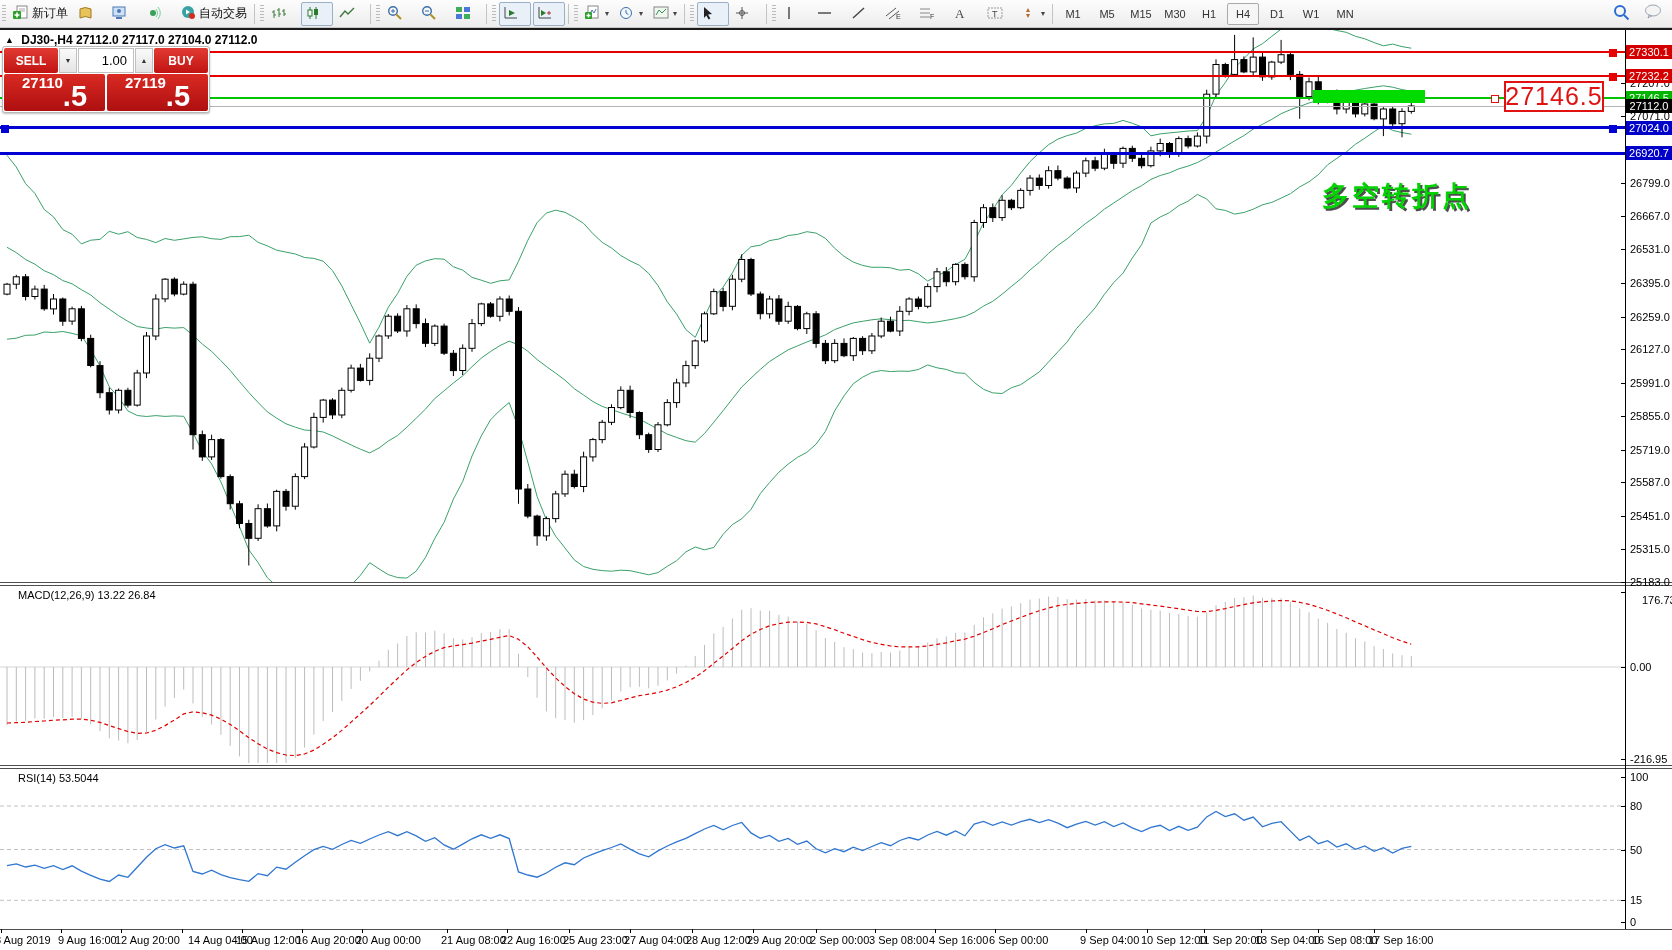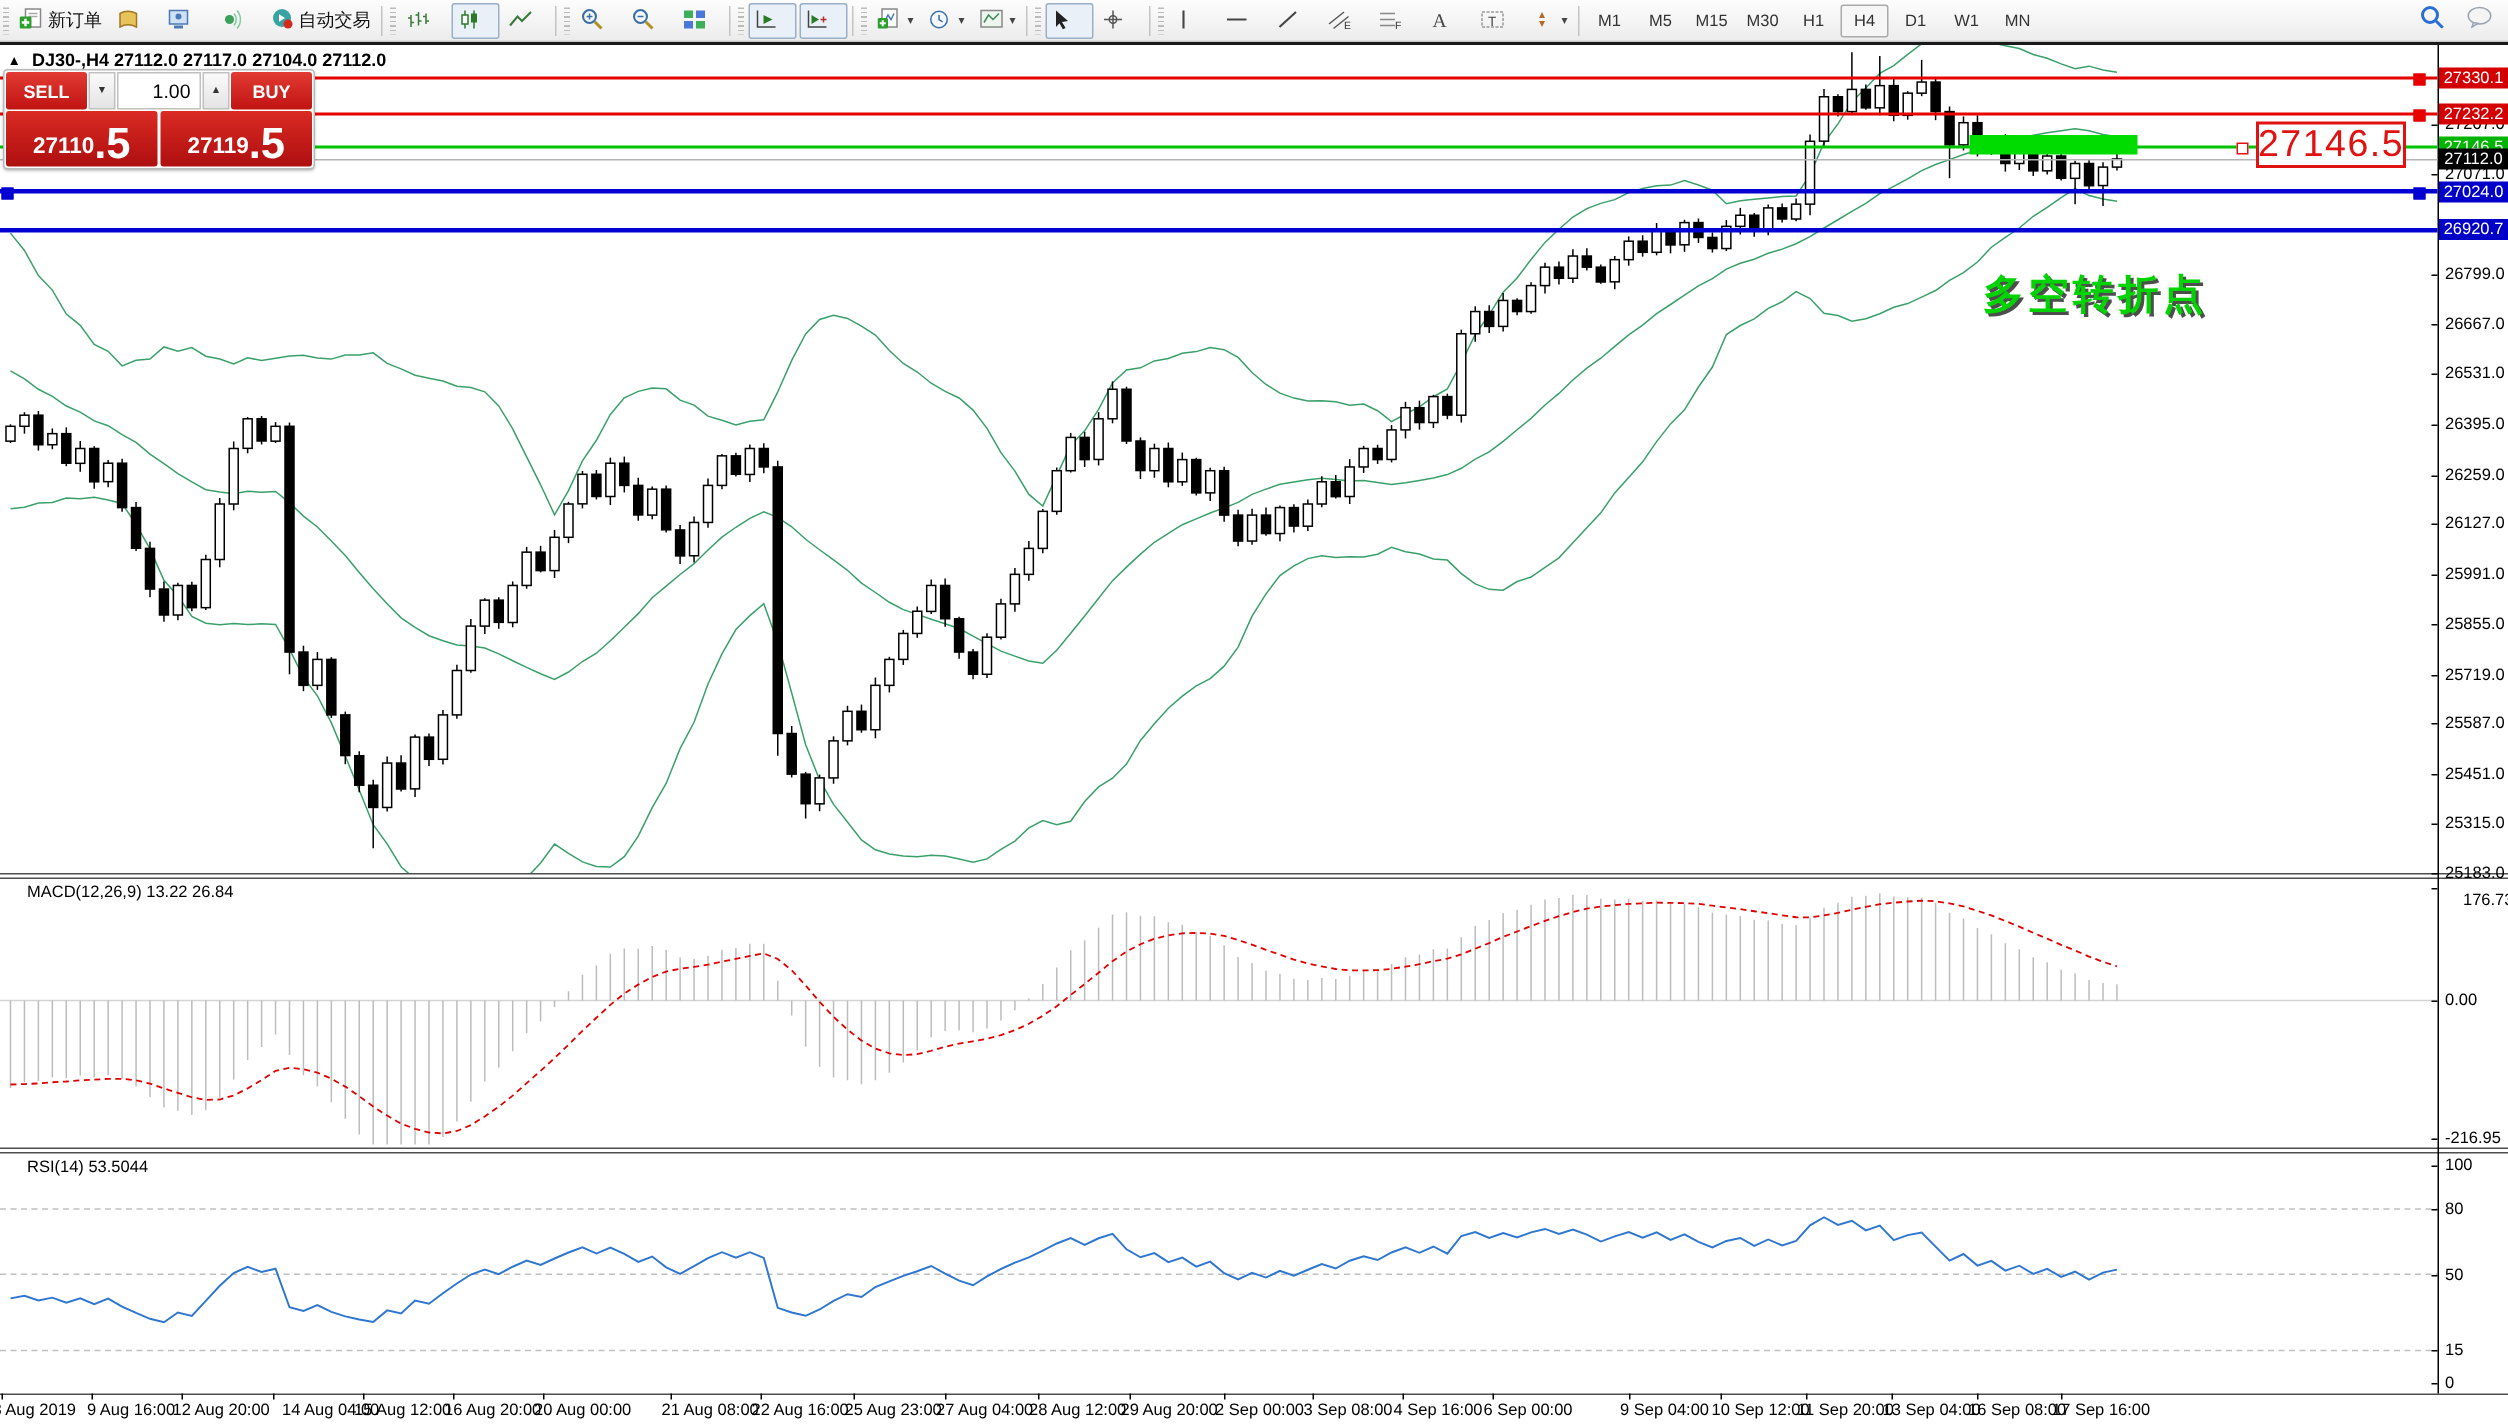--- a/index.html
+++ b/index.html
@@ -47,21 +47,21 @@
   .tp-side{flex:0 0 54px;background:linear-gradient(#e23b33,#c01312);color:#fff;font-size:12px;
            font-weight:700;display:flex;align-items:center;justify-content:center;border-radius:2px;}
   .tp-step{flex:0 0 18px;background:linear-gradient(#fafafa,#e4e4e4);border:1px solid #c0c0c0;
            box-sizing:border-box;display:flex;align-items:center;justify-content:center;
            font-size:7px;color:#333;}
   #tp-vol{flex:1;border:1px solid #c0c0c0;box-sizing:border-box;text-align:right;font-size:13px;
           padding:0 6px;font-family:"Liberation Sans",sans-serif;color:#000;min-width:0;}
   #tp-row2{display:flex;height:37px;gap:2px;margin-top:1px;}
   .tp-price{flex:1;background:linear-gradient(#da2a23,#ae0f10);color:#fff;border-radius:2px;
             display:flex;align-items:flex-end;justify-content:center;padding-bottom:2px;}
-  .tp-price .main{font-size:15px;font-weight:700;margin-bottom:3px;}
+  .tp-price .main{font-size:15px;font-weight:700;margin-bottom:18px;}
   .tp-price .frac{font-size:29px;font-weight:700;line-height:26px;}
   
   #green-zone{position:absolute;z-index:12;}
   #big-price{position:absolute;left:1504px;top:81px;width:96px;height:27px;z-index:13;
              background:#fff;border:2px solid #e01212;color:#e01212;font-size:25px;
              display:flex;align-items:center;justify-content:center;letter-spacing:1px;}
   #cn-note{position:absolute;left:1322px;top:178px;z-index:13;font-size:27px;font-weight:700;
            color:#00d400;text-shadow:2px 2px 0 #4d4d4d;letter-spacing:3px;white-space:nowrap;}
   svg.pane{position:absolute;left:0;}
 </style>

